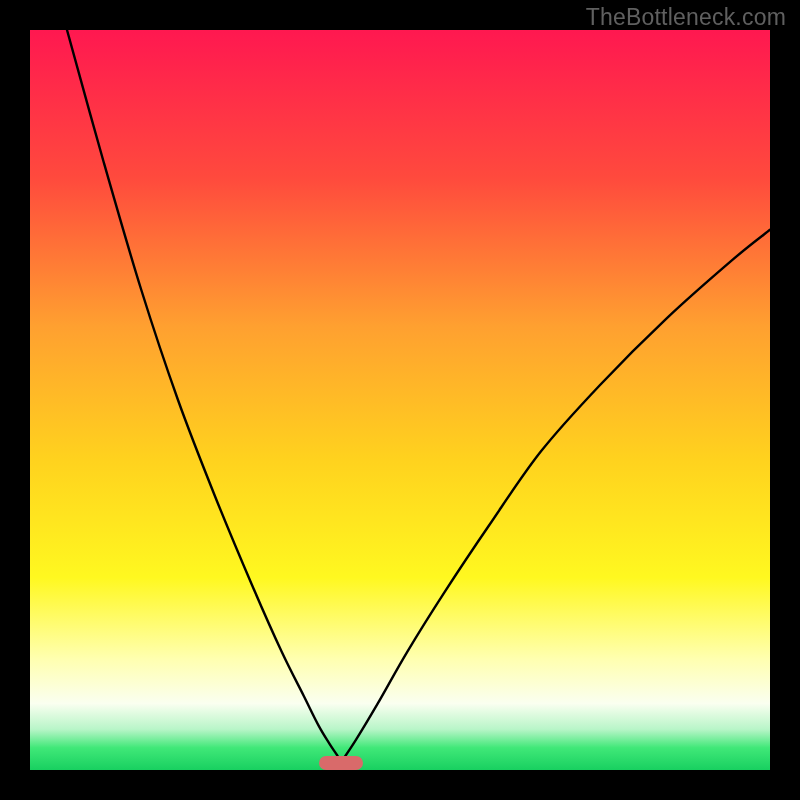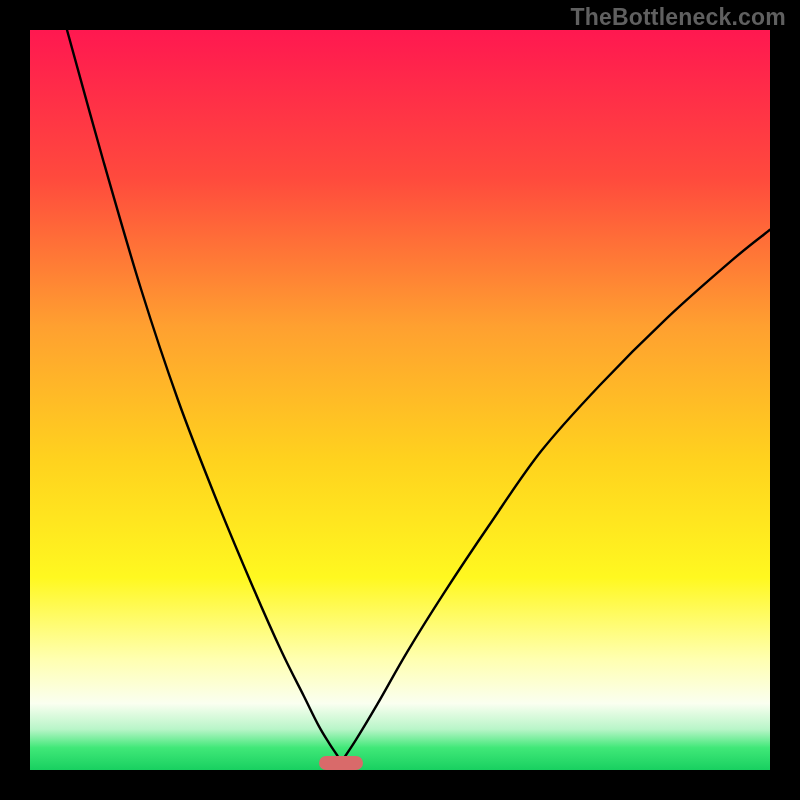--- a/index.html
+++ b/index.html
@@ -41,21 +41,21 @@
     left: 0;
     width: 740px;
     height: 740px;
     display: block;
   }
   .watermark {
     position: absolute;
     top: 4px;
     right: 14px;
     font-size: 23px;
-    font-weight: 700;
+    font-weight: 400;
     color: #606060;
     letter-spacing: 0.2px;
   }
   .marker {
     position: absolute;
     width: 44px;
     height: 14px;
     background: #d96a6a;
     border-radius: 7px;
   }

